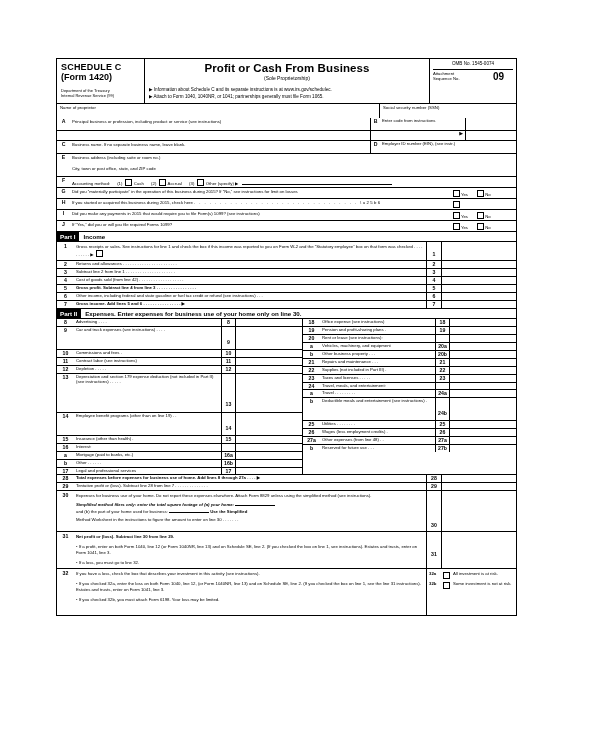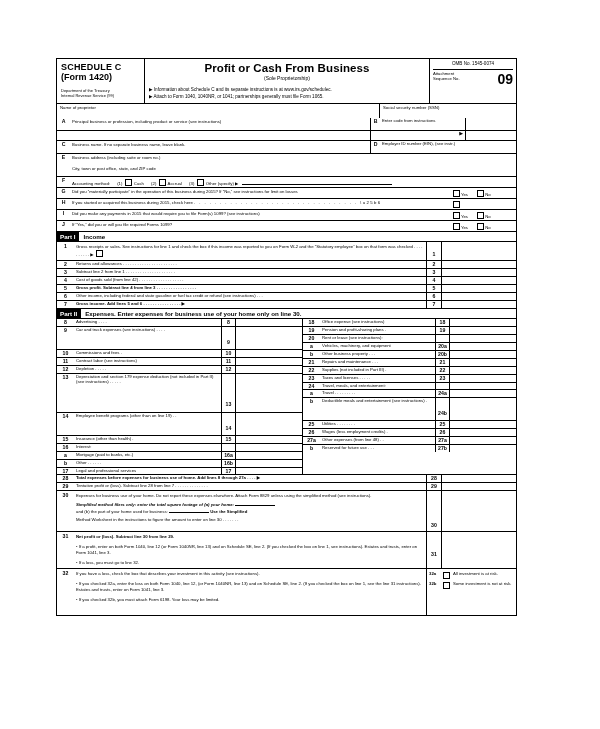--- a/index.html
+++ b/index.html
@@ -18,21 +18,21 @@
   .hdr .right{width:86px;box-sizing:border-box;padding:2px 3px;}
   .sched{font-size:9px;font-weight:bold;letter-spacing:.2px;}
   .f1040{font-size:9px;font-weight:bold;}
   .deptline{font-size:4px;line-height:1.25;margin-top:5px;}
   .title{font-size:11.5px;font-weight:bold;letter-spacing:.1px;}
   .subtitle{font-size:5px;margin-top:1px;}
   .bullets{font-size:4.6px;text-align:left;margin-top:5px;line-height:1.4;}
   .omb{font-size:4.6px;text-align:center;}
   .seqwrap{border-top:1px solid #000;margin-top:3px;padding-top:1px;display:flex;font-size:4.2px;}
   .seqwrap .sq1{flex:1;line-height:1.2;}
-  .seqwrap .sq2{width:20px;text-align:right;font-size:14px;font-weight:bold;}
+  .seqwrap .sq2{width:20px;text-align:left;font-size:10px;font-weight:bold;}
 
   
   .namerow{display:flex;border-top:1px solid #000;}
   .namerow .n1{flex:1;padding:1px 3px;height:14px;box-sizing:border-box;border-right:1px solid #000;}
   .namerow .n2{width:136px;padding:1px 3px;height:14px;box-sizing:border-box;}
 
   .lblrow{display:flex;}
   .ltr{width:13px;text-align:center;box-sizing:border-box;padding-top:1px;}
   .desc{flex:1;box-sizing:border-box;padding:1px 2px;}
   .rbox{width:146px;box-sizing:border-box;border-left:1px solid #000;padding:1px 2px;}

